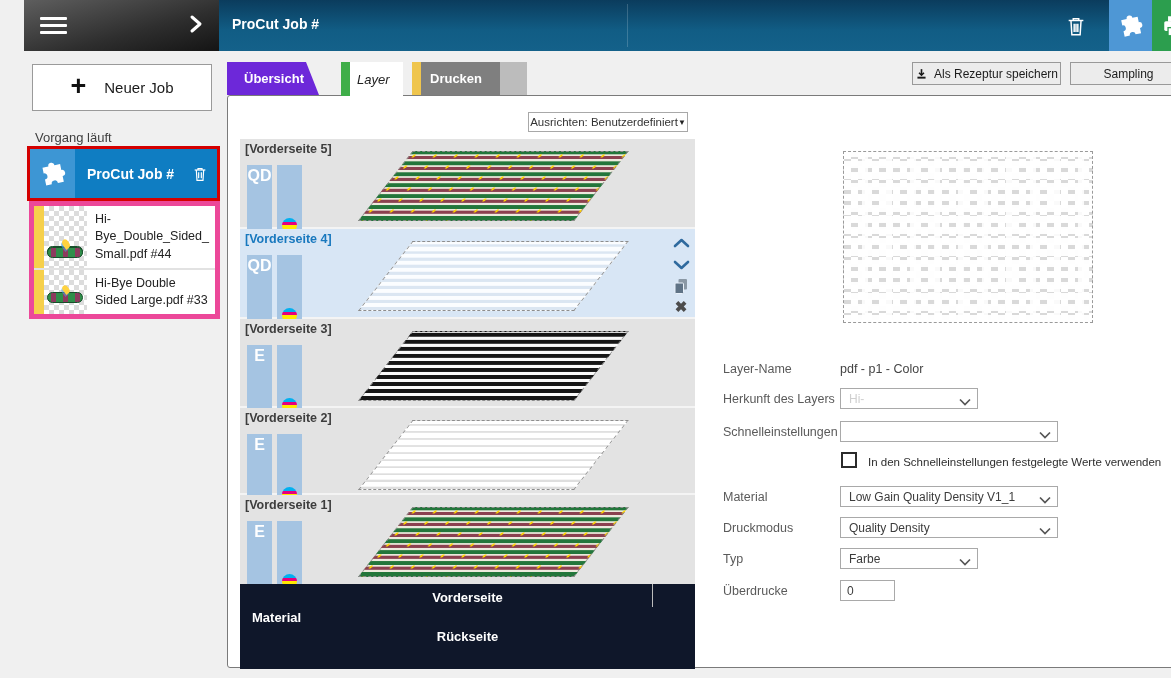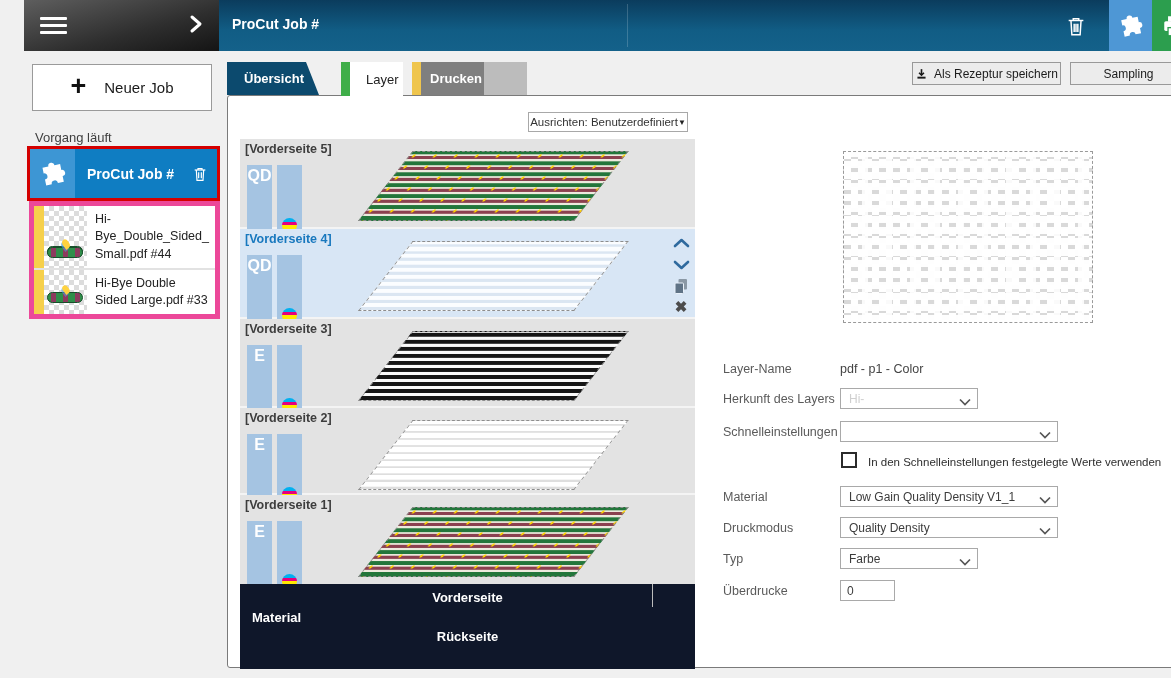--- a/index.html
+++ b/index.html
@@ -45,29 +45,29 @@
   .cake{position:absolute;left:3px;bottom:11px;width:36px;height:11px;border:1px solid #184f2b;border-radius:6px;
     background-color:#2f8f4a;
     background-image:repeating-linear-gradient(90deg,#2f8f4a 0 3px,#8d3a5e 3px 8px,#2f8f4a 8px 12px);}
   .flame{position:absolute;left:19px;bottom:20px;width:6px;height:9px;background:#ffd23e;
     border-radius:50% 50% 50% 0;transform:rotate(-38deg);box-shadow:-2px 1px 0 rgba(80,160,220,.55);}
   .job-name{flex:1;font-size:12.5px;color:#222;padding:5px 4px 5px 8px;line-height:1.38;
     word-break:break-word;overflow-wrap:anywhere;}
 
   
   .tab{position:absolute;top:62px;height:33px;display:flex;align-items:center;cursor:pointer;}
-  .tab-overview{left:203px;width:92px;background:#0c4a6e;color:#fff;
+  .tab-overview{left:203px;width:92px;background:#6d28d9;color:#fff;
     clip-path:polygon(0 0,calc(100% - 13px) 0,100% 100%,0 100%);padding-left:17px;font-size:13px;font-weight:600;}
   .tab-hidden{left:455px;width:48px;background:#bcbcbc;}
-  .tab-print{left:388px;width:72px;background:#7f7f7f;color:#fff;font-size:13px;font-weight:600;}
+  .tab-print{left:388px;width:88px;background:#7f7f7f;color:#fff;font-size:13px;font-weight:600;}
   .tab-print .stripe{width:9px;height:100%;background:#efc54d;flex:none;}
   .tab-print span{padding-left:9px;}
   .tab-layer{left:317px;width:62px;height:34px;background:#fff;color:#222;font-size:13px;z-index:6;}
   .tab-layer .stripe{width:9px;height:100%;background:#3fae49;flex:none;}
-  .tab-layer span{padding-left:16px;}
+  .tab-layer span{padding-left:7px;font-style:italic;}
 
   .top-btn{position:absolute;top:62px;height:23px;background:#ececec;border:1px solid #999;
     display:flex;align-items:center;justify-content:center;gap:6px;font-size:12px;color:#1c1c1c;cursor:pointer;}
   .btn-save{left:888px;width:149px;}
   .btn-sampling{left:1046px;width:117px;}
 
   
   .main-panel{position:absolute;left:203px;top:95px;width:960px;height:573px;background:#fff;
     border:1px solid #7a7a7a;border-radius:3px;z-index:2;}
 

